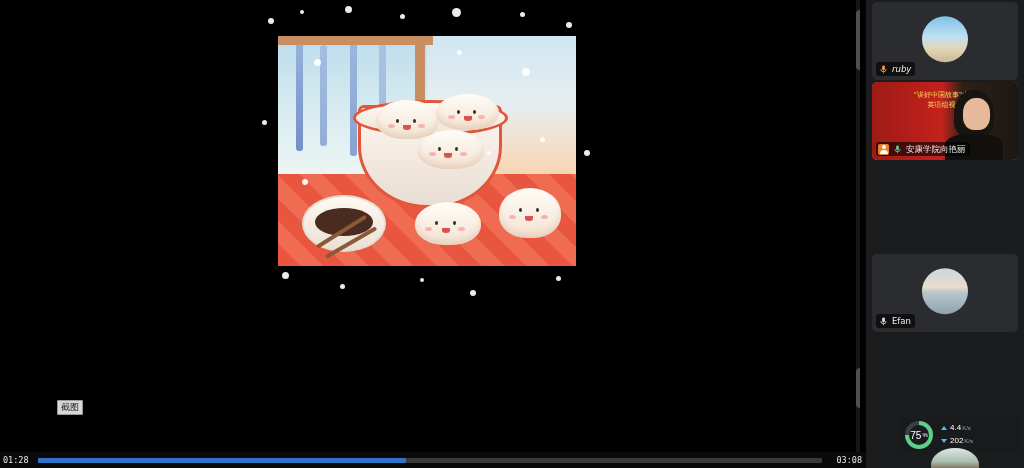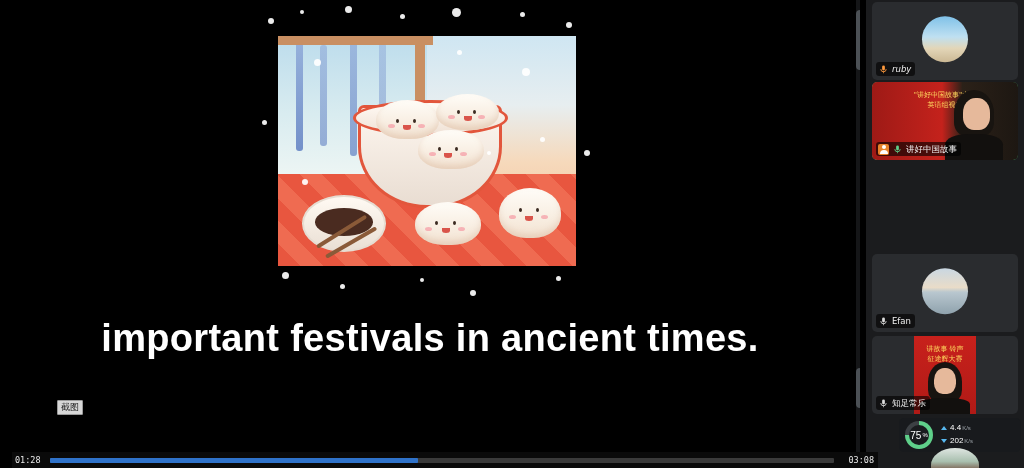--- a/index.html
+++ b/index.html
@@ -88,21 +88,21 @@
   .ring-lbl i{font-style:normal;font-size:6px;margin-left:1px;}
   .spd{position:absolute;left:42px;color:#fff;font-size:8px;line-height:10px;white-space:nowrap;}
   .spd u{text-decoration:none;color:#9aa0a6;font-size:6px;margin-left:1px;}
   .arrow{display:inline-block;width:0;height:0;margin-right:3px;}
   .arrow.up{border-left:3px solid transparent;border-right:3px solid transparent;border-bottom:4px solid #57b8f0;}
   .arrow.dn{border-left:3px solid transparent;border-right:3px solid transparent;border-top:4px solid #57b8f0;}
   .stats-av{position:absolute;left:32px;top:30px;width:48px;height:34px;border-radius:50% 50% 0 0;
     background:linear-gradient(180deg,#dfe6e2 0%,#a8bfae 40%,#6e4a3a 70%,#3a241b 100%);}
 
   
-  .player{position:absolute;left:12px;top:452px;width:866px;height:16px;background:#0a0a0a;}
+  .player{position:absolute;left:0;top:452px;width:866px;height:16px;background:#0a0a0a;}
   .tleft{position:absolute;left:3px;top:3px;color:#e9e9e9;font-size:8.5px;line-height:10px;
     font-family:"DejaVu Sans Mono",monospace;}
   .tright{position:absolute;right:4px;top:3px;color:#e9e9e9;font-size:8.5px;line-height:10px;
     font-family:"DejaVu Sans Mono",monospace;}
   .track{position:absolute;left:38px;top:6px;right:44px;height:5px;background:#3a3a3a;border-radius:1px;}
   .fill{position:absolute;left:0;top:0;height:100%;width:47%;background:#2f72c9;border-radius:1px;}
   .dots{position:absolute;left:0;top:0;width:860px;height:452px;pointer-events:none;}
   .bar-scroll{position:absolute;left:856px;top:0;width:8px;height:452px;background:#151618;}
   .bar-thumb{position:absolute;left:0;width:8px;background:#4b5055;border-radius:4px;}
 </style>
@@ -187,21 +187,20 @@
       <span class="flake" style="left:262px;top:120px;width:5px;height:5px;"></span>
       <span class="flake" style="left:584px;top:150px;width:6px;height:6px;"></span>
       <span class="flake" style="left:282px;top:272px;width:7px;height:7px;"></span>
       <span class="flake" style="left:340px;top:284px;width:5px;height:5px;"></span>
       <span class="flake" style="left:420px;top:278px;width:4px;height:4px;"></span>
       <span class="flake" style="left:470px;top:290px;width:6px;height:6px;"></span>
       <span class="flake" style="left:556px;top:276px;width:5px;height:5px;"></span>
     </div>
 
     <div class="sub-en">
-      <span class="l2">important festivals in ancient times.</span>
     </div>
 
     <div class="snip-btn">截图</div>
 
 
     <div class="bar-scroll">
       <div class="bar-thumb" style="top:10px;height:60px;"></div>
       <div class="bar-thumb" style="top:368px;height:40px;"></div>
     </div>
   </div>
@@ -226,52 +225,36 @@
         <div class="hair" style="left:56%;top:8px;width:40px;height:46px;"></div>
         <div class="face" style="left:62%;top:16px;width:27px;height:32px;"></div>
         <div class="body-dark" style="left:50%;top:52px;width:58px;height:26px;"></div>
       </div>
       <div class="namebar">
         <span class="host-badge"></span>
         <svg class="ico" viewBox="0 0 24 24">
           <path fill="#5fd08a" d="M12 14a3 3 0 0 0 3-3V6a3 3 0 1 0-6 0v5a3 3 0 0 0 3 3z"></path>
           <path fill="#5fd08a" d="M7 11a5 5 0 0 0 10 0h1.6a6.6 6.6 0 0 1-5.8 6.5V20h-1.6v-2.5A6.6 6.6 0 0 1 5.4 11z"></path>
         </svg>
-        <span class="nm">讲好中国故事</span>
+        <span class="nm">安康学院向艳丽</span>
       </div>
     </div>
 
 
     <div class="tile" style="top:254px;">
       <div class="avatar av-lake"></div>
       <div class="namebar">
         <svg class="ico" viewBox="0 0 24 24">
           <path fill="#dcdcdc" d="M12 14a3 3 0 0 0 3-3V6a3 3 0 1 0-6 0v5a3 3 0 0 0 3 3z"></path>
           <path fill="#dcdcdc" d="M7 11a5 5 0 0 0 10 0h1.6a6.6 6.6 0 0 1-5.8 6.5V20h-1.6v-2.5A6.6 6.6 0 0 1 5.4 11z"></path>
         </svg>
         <span class="nm">Efan</span>
       </div>
     </div>
 
-    <div class="tile" style="top:336px;">
-      <div class="video-red">
-        <div class="red-txt">讲故事 铃声
-征途辉大赛</div>
-        <div class="hair" style="left:14px;top:26px;width:34px;height:40px;"></div>
-        <div class="face" style="left:20px;top:32px;width:22px;height:26px;"></div>
-        <div class="body-dark" style="left:6px;top:62px;width:50px;height:16px;"></div>
-      </div>
-      <div class="namebar">
-        <svg class="ico" viewBox="0 0 24 24">
-          <path fill="#dcdcdc" d="M12 14a3 3 0 0 0 3-3V6a3 3 0 1 0-6 0v5a3 3 0 0 0 3 3z"></path>
-          <path fill="#dcdcdc" d="M7 11a5 5 0 0 0 10 0h1.6a6.6 6.6 0 0 1-5.8 6.5V20h-1.6v-2.5A6.6 6.6 0 0 1 5.4 11z"></path>
-        </svg>
-        <span class="nm">知足常乐</span>
-      </div>
-    </div>
 
   </div>
 
   <div class="stats">
     <div class="ring"></div>
     <div class="ring-lbl" style="left:6px;top:3px;">
       <span>75</span>
         <i>%</i>
     </div>
     <div class="spd" style="top:5px;">

